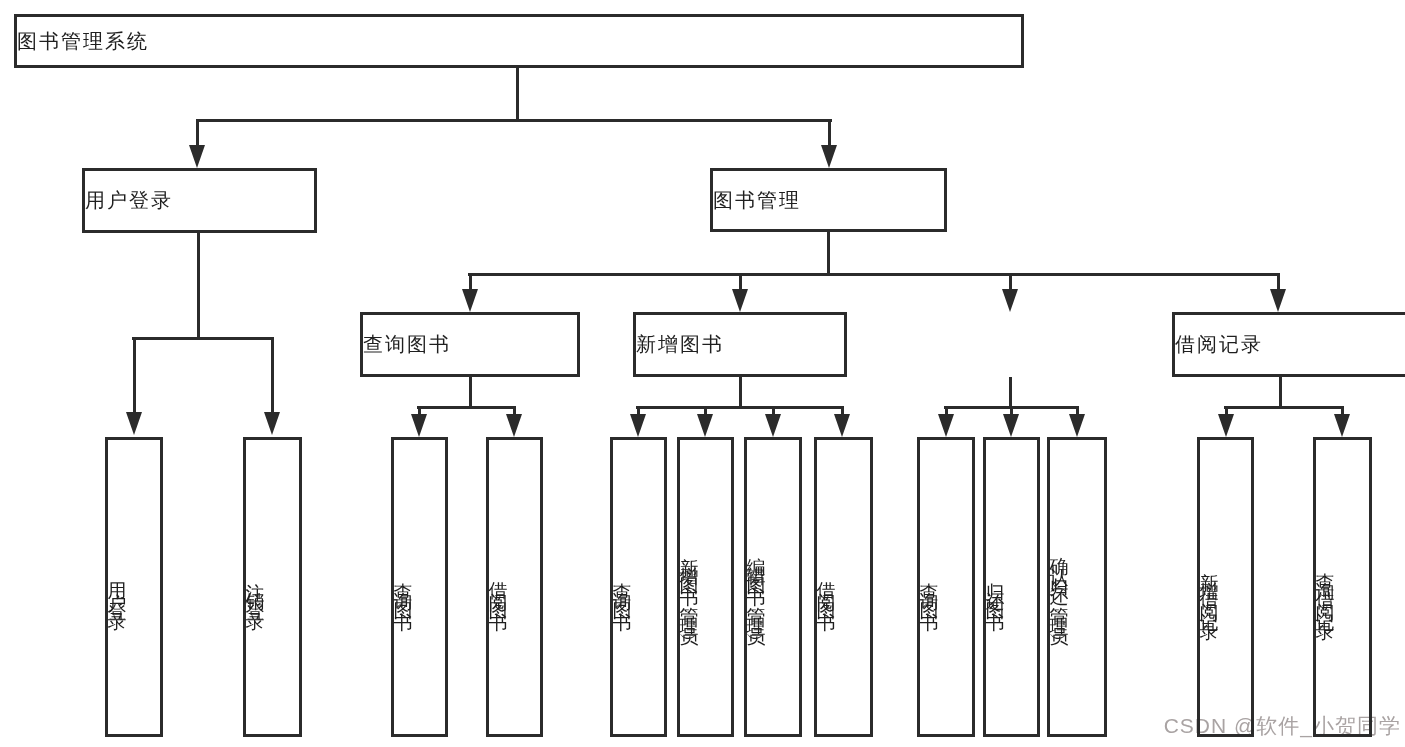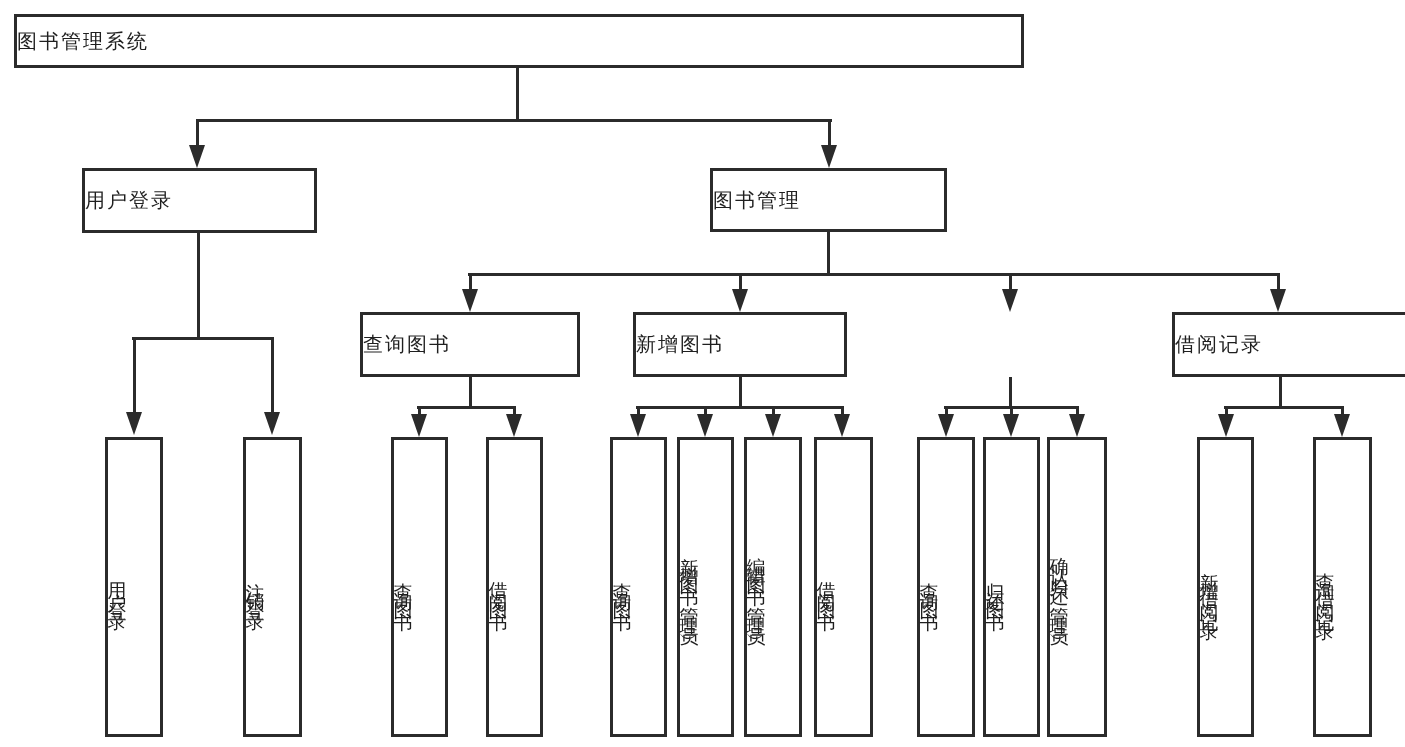--- a/index.html
+++ b/index.html
@@ -186,14 +186,15 @@
     <span class="vtext">确认归还（管理员）</span>
   </div>
 
   <div class="box vbox" style="left:1197px; top:437px; width:57px; height:300px;">
     <span class="vtext">新增借阅记录</span>
   </div>
   <div class="box vbox" style="left:1313px; top:437px; width:59px; height:300px;">
     <span class="vtext">查询借阅记录</span>
   </div>
 
+  <div id="watermark">CSDN @软件_小贺同学</div>
 
 </div>
 
 </body></html>

